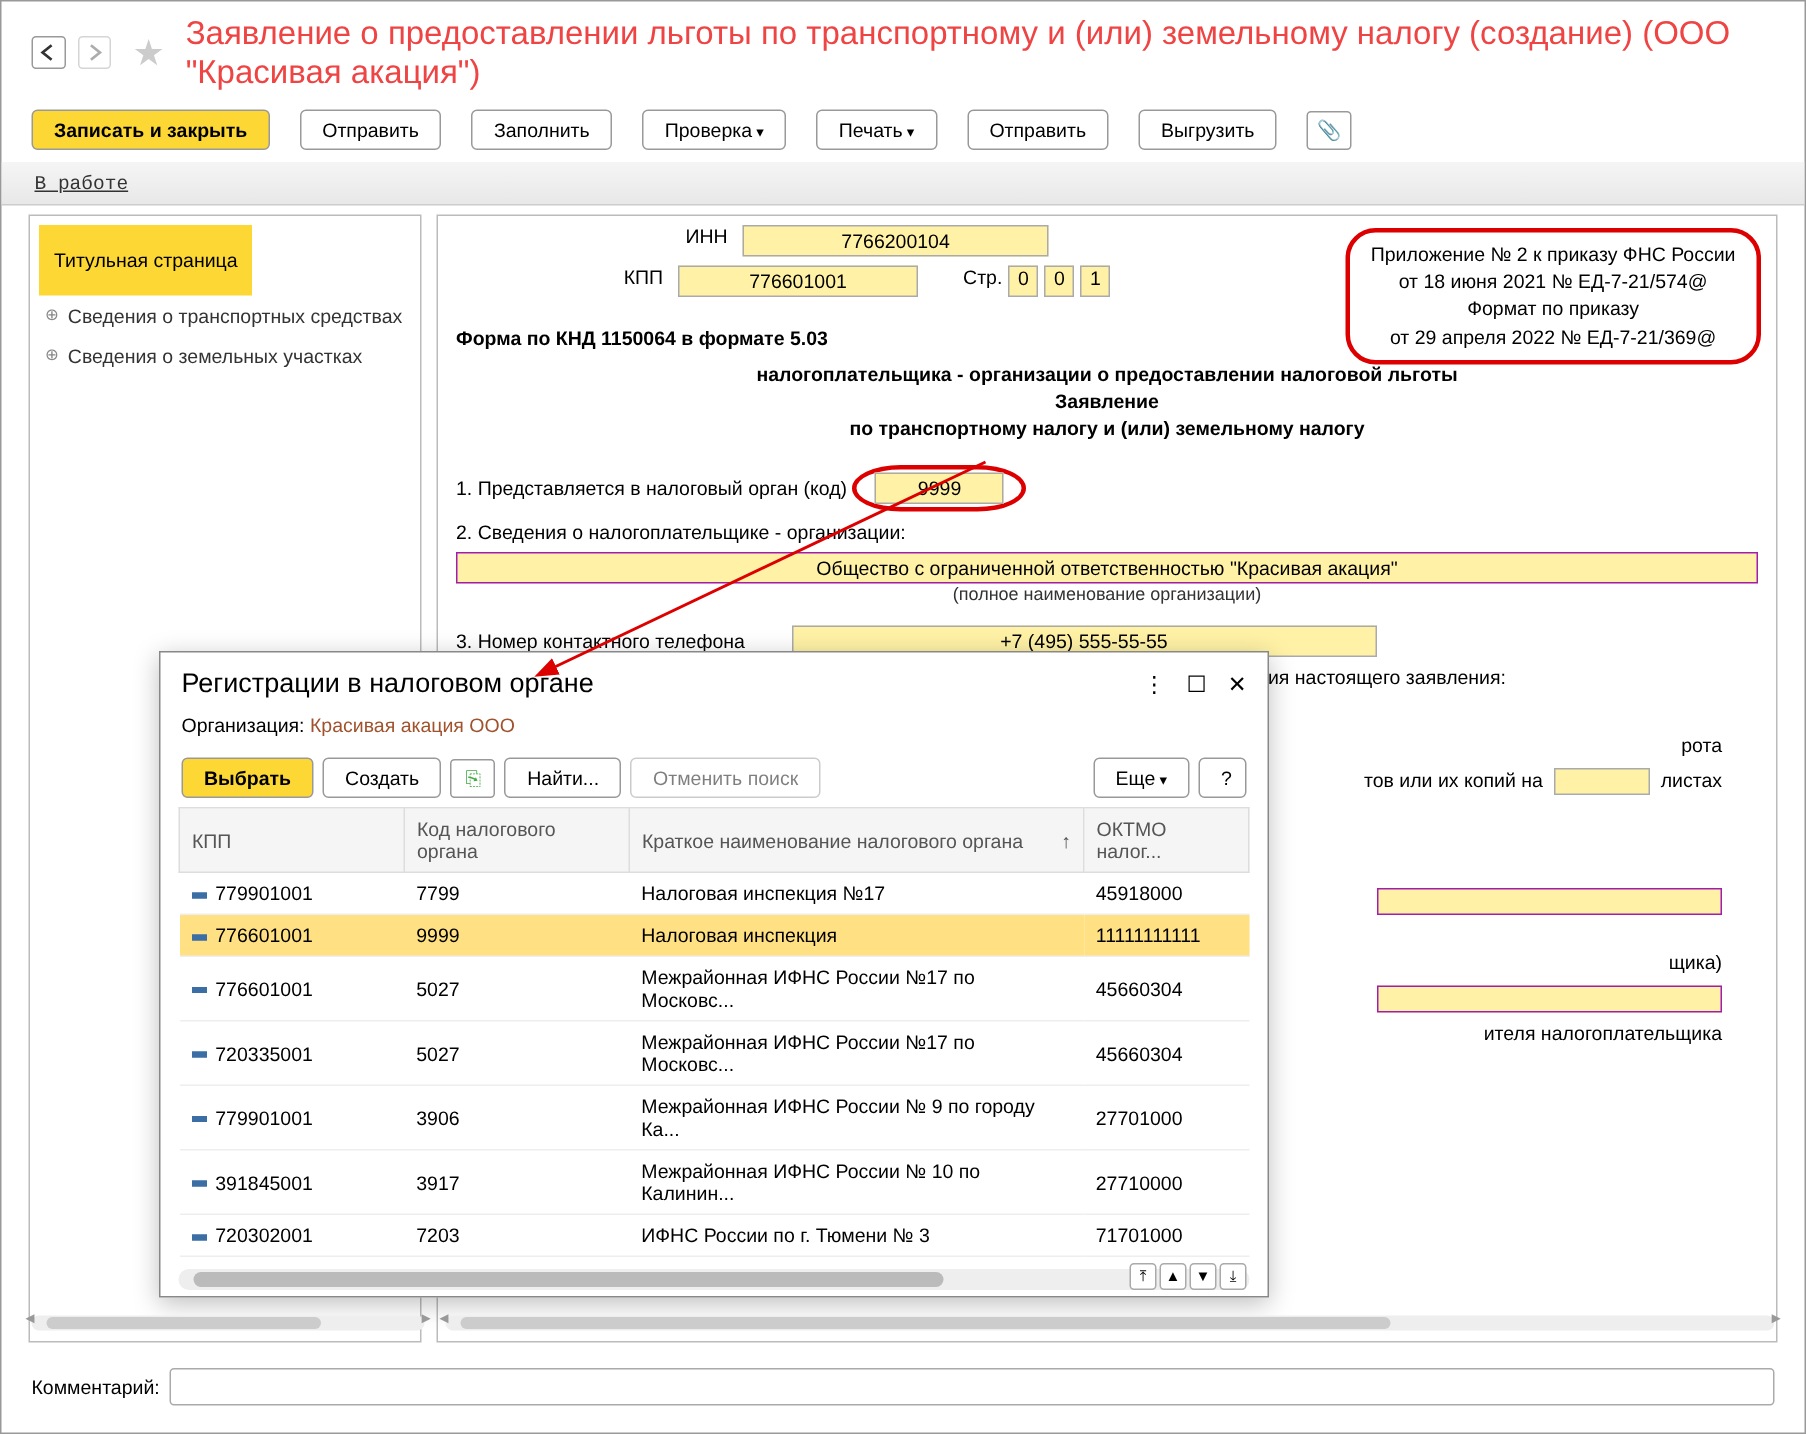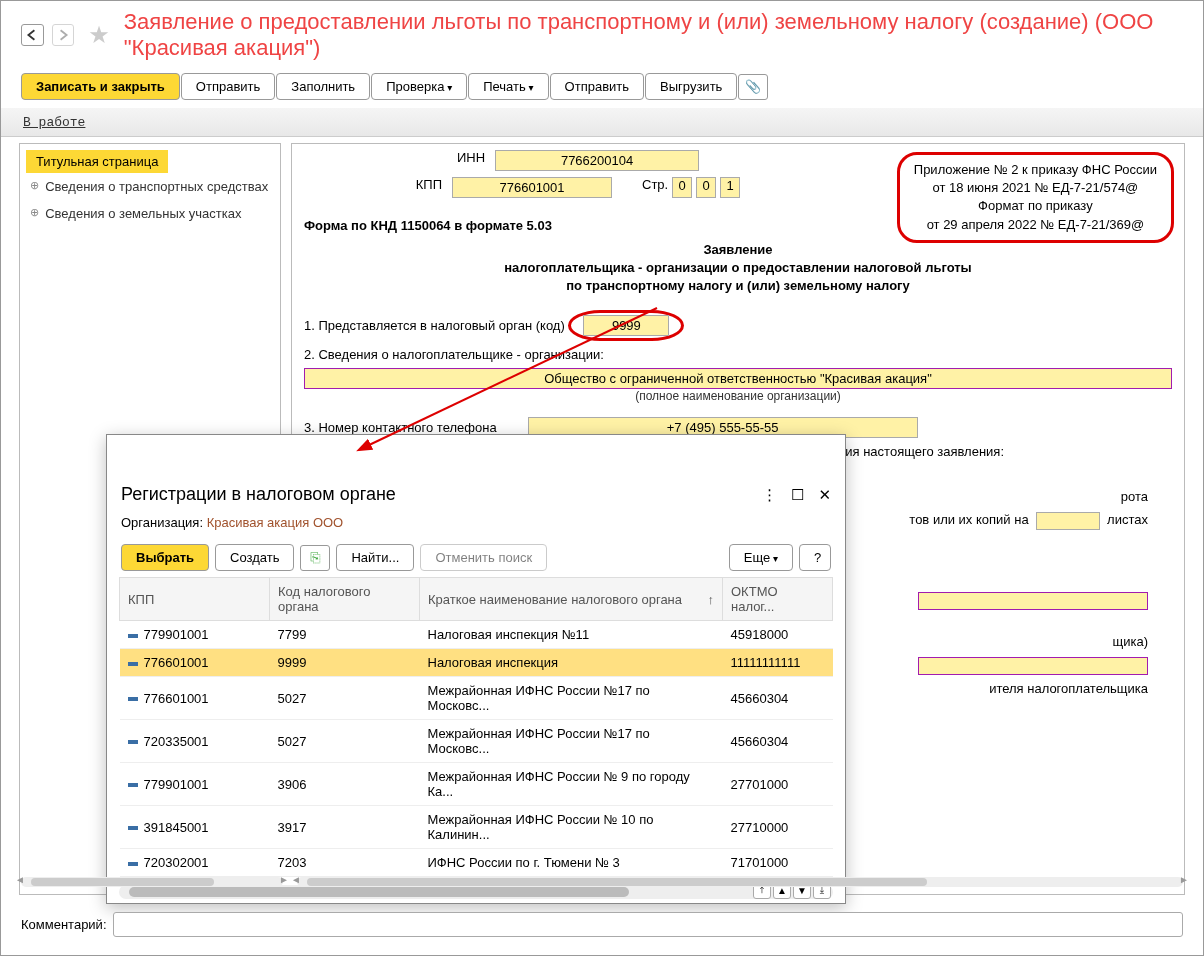--- a/index.html
+++ b/index.html
@@ -2,48 +2,48 @@
 <html><head>
 <meta charset="utf-8">
 <style>
 * { box-sizing: border-box; margin: 0; padding: 0; font-family: Arial, sans-serif; font-size: 13px; }
 body { background: #fff; width: 1204px; height: 956px; overflow: hidden; border: 1px solid #999; position: relative; }
 .titlebar { display: flex; align-items: center; padding: 8px 20px; gap: 8px; }
 .nav-btn { width: 26px; height: 22px; border: 1px solid #999; background: #fff; border-radius: 3px; cursor: pointer; display:flex; align-items:center; justify-content:center; }
 .nav-btn svg { width:12px; height:12px; }
 .star-icon { color: #ccc; font-size: 24px; margin: 0 6px; }
 .page-title { font-size: 22px; color: #ef4444; font-weight: normal; }
-.toolbar { display: flex; gap: 1px; padding: 4px 20px 8px; align-items: center; }
+.toolbar { display: flex; gap: 20px; padding: 4px 20px 8px; align-items: center; }
 .btn { border: 1px solid #999; background: #fff; padding: 5px 14px; border-radius: 4px; cursor: pointer; font-size: 13px; position:relative; }
 .btn.primary { background: #fdd835; font-weight: bold; }
 .btn.dropdown::after { content: ' ▾'; font-size: 10px; }
 .attach-btn { width: 30px; height: 26px; border:1px solid #999; border-radius:3px; background:#fff; display:flex; align-items:center; justify-content:center; cursor:pointer; }
 .workstatus { padding: 6px 22px; background: linear-gradient(#f5f5f5,#e8e8e8); border-bottom:1px solid #ccc; }
 .workstatus a { text-decoration: underline; color: #333; font-family: Liberation Mono, monospace; }
 .content-wrap { display: flex; height: calc(100% - 190px); padding: 6px 18px; gap: 10px; }
 .left-panel { width: 262px; border:1px solid #bbb; background:#fff; padding: 6px; }
-.nav-title { display:inline-block; padding:4px 10px; }
+.nav-title { display:inline-block; padding:16px 10px; }
 .nav-title.active { background:#fdd835; }
 .tree-item { padding: 6px 0 6px 4px; font-size:13px; color:#333; cursor:pointer; display:flex; gap:6px; }
 .tree-icon { color:#888; font-size:11px; }
 .main-panel { flex:1; border:1px solid #bbb; padding: 6px 12px; position:relative; }
 .form-row { display:flex; margin-bottom:6px; }
 .lbl { text-align:right; margin-right:10px; }
 .fld { background:#fff2a6; border:1px solid #aaa; text-align:center; padding:2px 6px; font-size:13px; }
 .mini { width:20px; display:inline-block; background:#fff2a6; border:1px solid #aaa; text-align:center; margin-left:4px; }
 .info-box { position:absolute; right:10px; top:8px; border:3px solid #d00; border-radius:20px; padding:6px 14px; text-align:center; font-size:12px; line-height:1.4; }
 .section-txt { margin: 6px 0; font-size:13px; }
 .app-title { text-align:center; font-weight:bold; margin-top:8px; line-height:1.4; }
 .code-oval { border:3px solid #d00; border-radius: 50px / 24px; padding:2px 12px; display:inline-block; }
 .full-line { background:#fff2a6; border:1px solid #a21caf; text-align:center; padding:2px; margin-top:4px; }
 .sub { text-align:center; font-size:12px; color:#333; }
 .leaves-box { display:inline-block; width:64px; background:#fff2a6; border:1px solid #aaa; height:18px; vertical-align:middle; }
 
 .modal { position:absolute; left:105px; top:433px; width:740px; background:#fff; border:1px solid #888; box-shadow:0 4px 16px rgba(0,0,0,0.25); }
-.modal-head { display:flex; align-items:center; padding:10px 14px;margin-top:39px; }
+.modal-head { display:flex; align-items:center; padding:10px 14px; }
 .modal-title { font-size:18px; flex:1; }
 .modal-ctrl { display:flex; gap:14px; align-items:center; }
 .modal-ctrl span { cursor:pointer; font-size:15px; }
 .modal-org { padding: 0 14px 8px; }
 .modal-org .val { color:#a0522d; }
 .modal-tbar { display:flex; gap:6px; padding:6px 14px; align-items:center; }
 .modal-tbar .spacer { flex:1; }
 .icon-btn { width:30px; height:26px; border:1px solid #999; border-radius:3px; background:#fff; display:flex; align-items:center; justify-content:center; cursor:pointer; }
 .tbl { width:100%; border-collapse:collapse; margin: 0 12px; width:calc(100% - 24px); }
 .tbl th { text-align:left; padding:6px 8px; background:#f5f5f5; border:1px solid #ddd; font-weight:normal; font-size:13px; color:#555; }
@@ -132,22 +132,22 @@
       <span class="fld" style="width:160px">776601001</span>
       <span style="margin-left:30px">Стр.</span>
       <span class="mini">0</span>
       <span class="mini">0</span>
       <span class="mini">1</span>
     </div>
 
     <div class="section-txt" style="font-weight:bold; margin-top:20px">Форма по КНД 1150064 в формате 5.03</div>
 
     <div class="app-title">
+      <div>налогоплательщика - организации о предоставлении налоговой льготы</div>
       <div>Заявление</div>
-      <div>налогоплательщика - организации о предоставлении налоговой льготы</div>
       <div>по транспортному налогу и (или) земельному налогу</div>
     </div>
 
     <div class="section-txt" style="margin-top:14px">
       <span>1. Представляется в налоговый орган (код)</span>
       <span class="code-oval">
         <span class="fld" style="width:86px;display:inline-block">9999</span>
       </span>
     </div>
     <div class="section-txt">2. Сведения о налогоплательщике - организации:</div>
@@ -212,21 +212,21 @@
       <th style="width:150px">КПП</th>
       <th style="width:150px">Код налогового органа</th>
       <th><span>Краткое наименование налогового органа</span> <span style="float:right">↑</span></th>
       <th style="width:110px">ОКТМО налог...</th>
     </tr>
       </thead>
     <tbody id="modal-rows">
         <tr>
           <td><span class="row-icon"></span>779901001</td>
           <td>7799</td>
-          <td>Налоговая инспекция №11</td>
+          <td>Налоговая инспекция №17</td>
           <td>45918000</td>
         </tr>
         <tr class="sel">
           <td><span class="row-icon"></span>776601001</td>
           <td>9999</td>
           <td>Налоговая инспекция</td>
           <td>11111111111</td>
         </tr>
         <tr>
           <td><span class="row-icon"></span>776601001</td>

